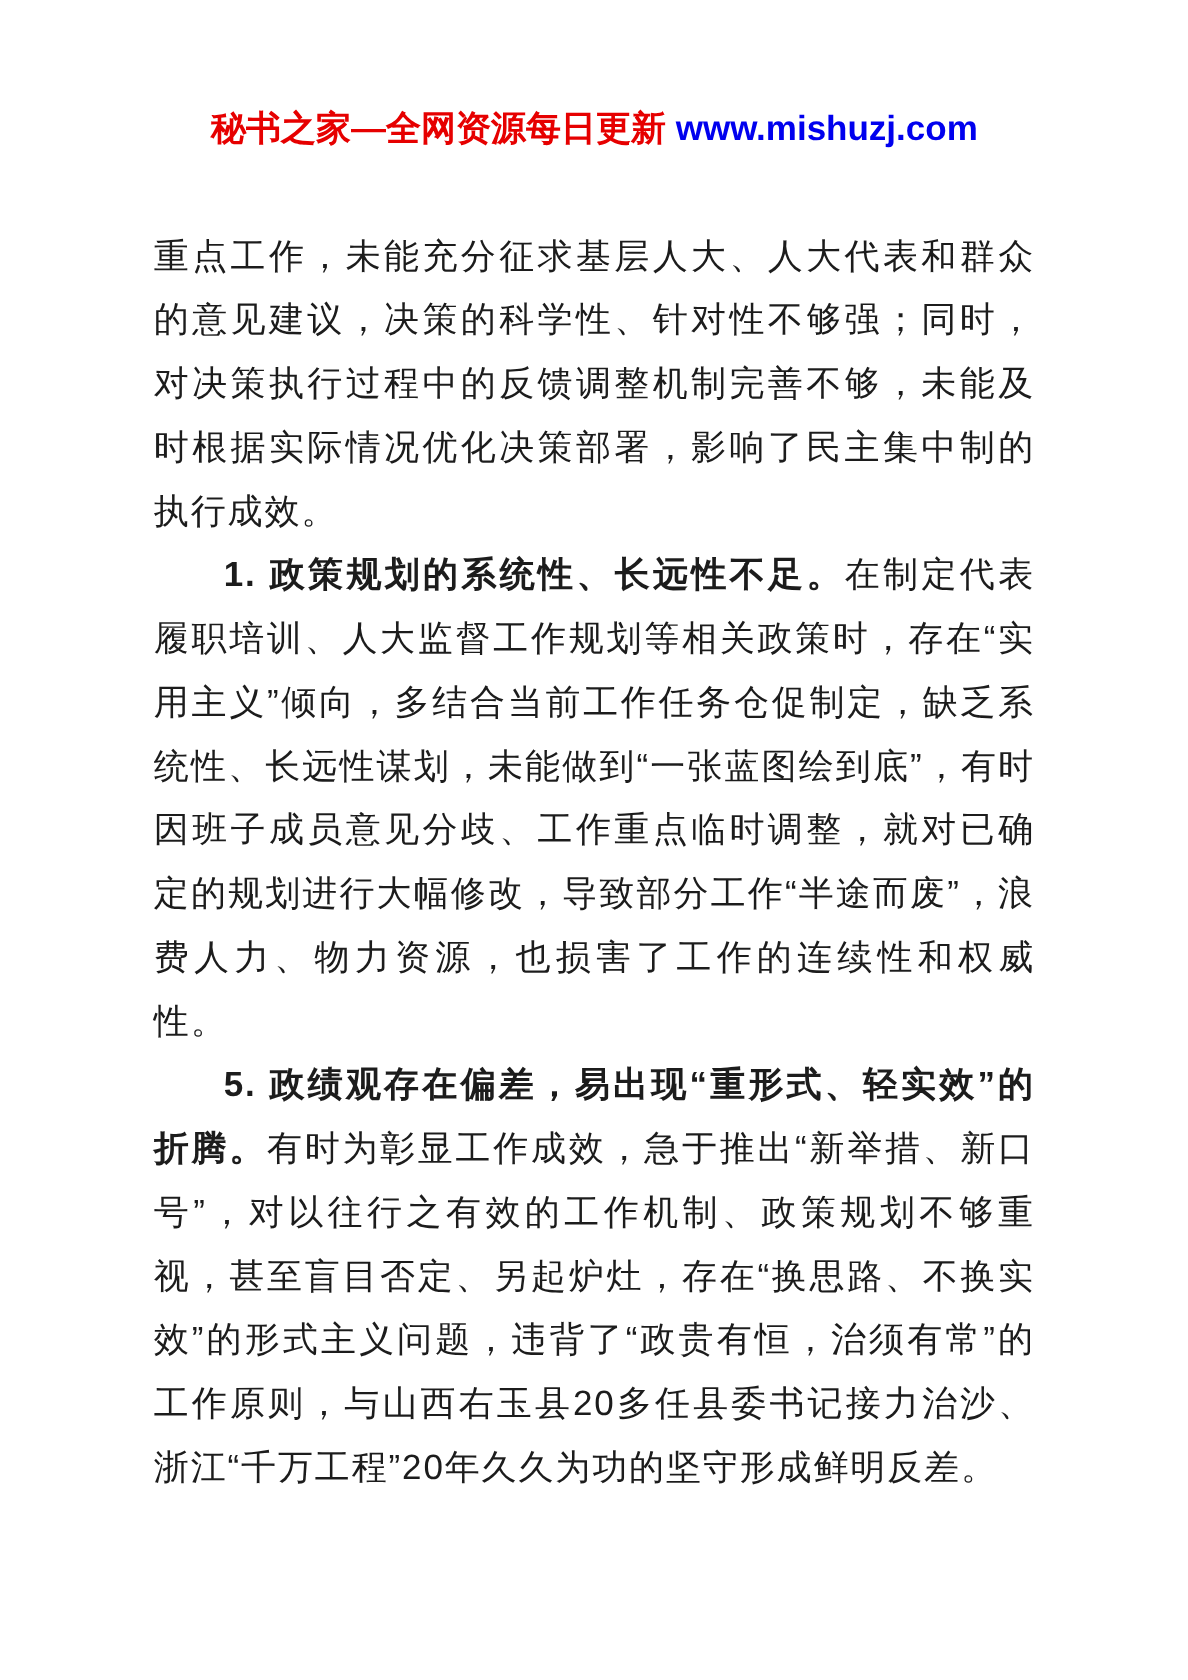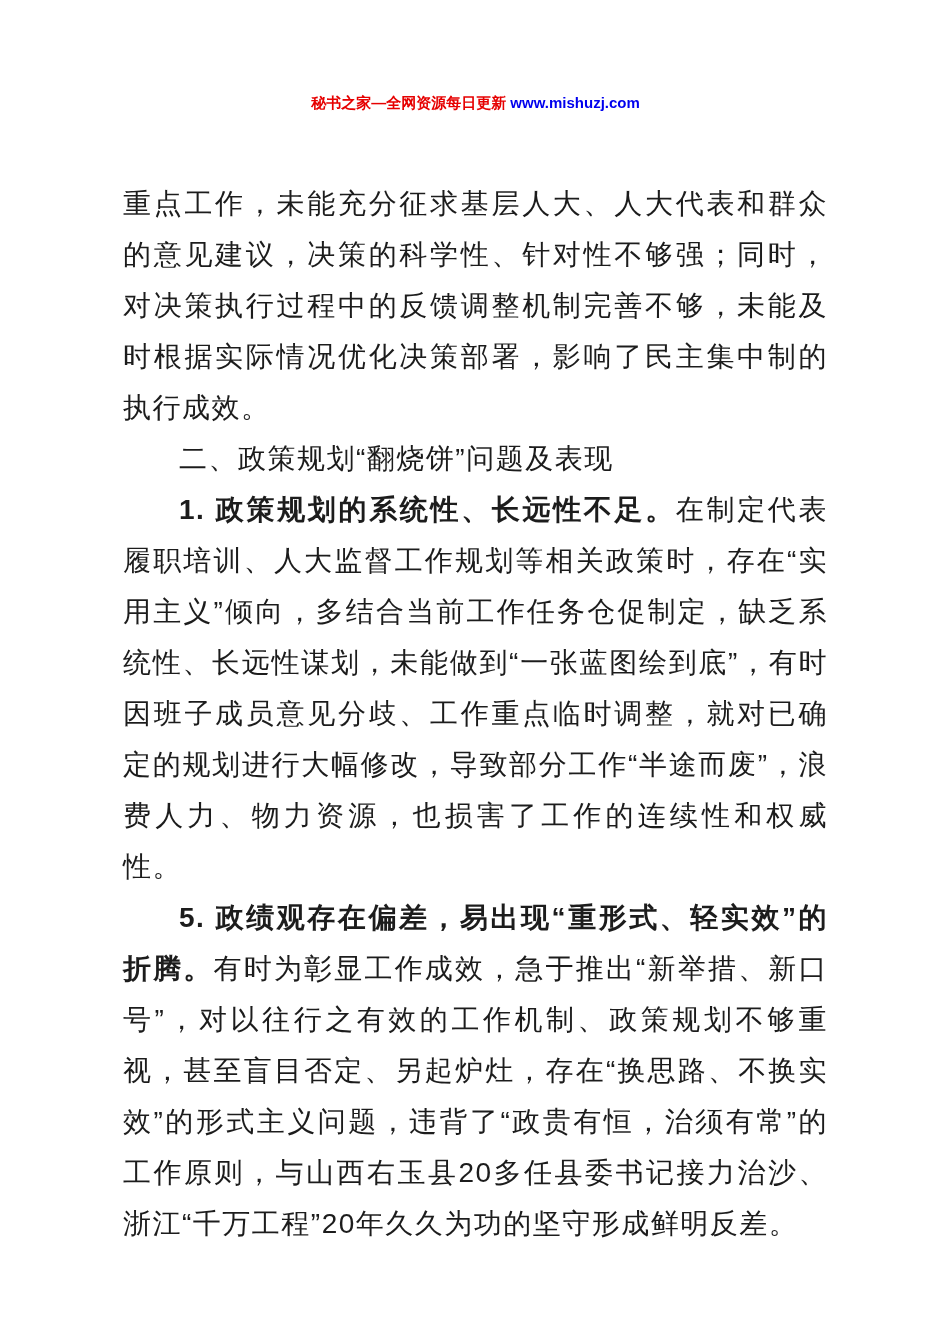--- a/index.html
+++ b/index.html
@@ -9,21 +9,21 @@
     height:1344px;
     margin:0 auto;
     background:#ffffff;
     box-sizing:border-box;
     padding:86px 122px 0 123px;
     font-family:"Liberation Sans","DejaVu Sans",sans-serif;
     overflow:hidden;
   }
   .site-header{
     text-align:center;
-    font-size:15px;
+    font-size:28px;
     line-height:34px;
     white-space:nowrap;
   }
   .site-name{
     color:#e60000;
     font-weight:700;
     font-family:"Liberation Serif","DejaVu Serif",serif;
   }
   .tagline{
     color:#e60000;
@@ -61,21 +61,20 @@
 <div class="page">
 
   <header class="site-header">
     <span class="site-name">秘书之家</span><span class="tagline">—全网资源每日更新 </span><span class="site-url">www.mishuzj.com</span>
   </header>
 
   <main class="doc-body">
 
     <p class="continued"><span>重点工作，未能充分征求基层人大、人大代表和群众的意见建议，决策的科学性、针对性不够强；同时，对决策执行过程中的反馈调整机制完善不够，未能及时根据实际情况优化决策部署，影响了民主集中制的执行成效。</span></p>
 
-    <p><span>二、政策规划“翻烧饼”问题及表现</span></p>
 
     <p><b>1. 政策规划的系统性、长远性不足。</b><span>在制定代表履职培训、人大监督工作规划等相关政策时，存在“实用主义”倾向，多结合当前工作任务仓促制定，缺乏系统性、长远性谋划，未能做到“一张蓝图绘到底”，有时因班子成员意见分歧、工作重点临时调整，就对已确定的规划进行大幅修改，导致部分工作“半途而废”，浪费人力、物力资源，也损害了工作的连续性和权威性。</span></p>
 
     <p><b>5. 政绩观存在偏差，易出现“重形式、轻实效”的折腾。</b><span>有时为彰显工作成效，急于推出“新举措、新口号”，对以往行之有效的工作机制、政策规划不够重视，甚至盲目否定、另起炉灶，存在“换思路、不换实效”的形式主义问题，违背了“政贵有恒，治须有常”的工作原则，与山西右玉县20多任县委书记接力治沙、浙江“千万工程”20年久久为功的坚守形成鲜明反差。</span></p>
 
 
   </main>
 
 </div>
 

